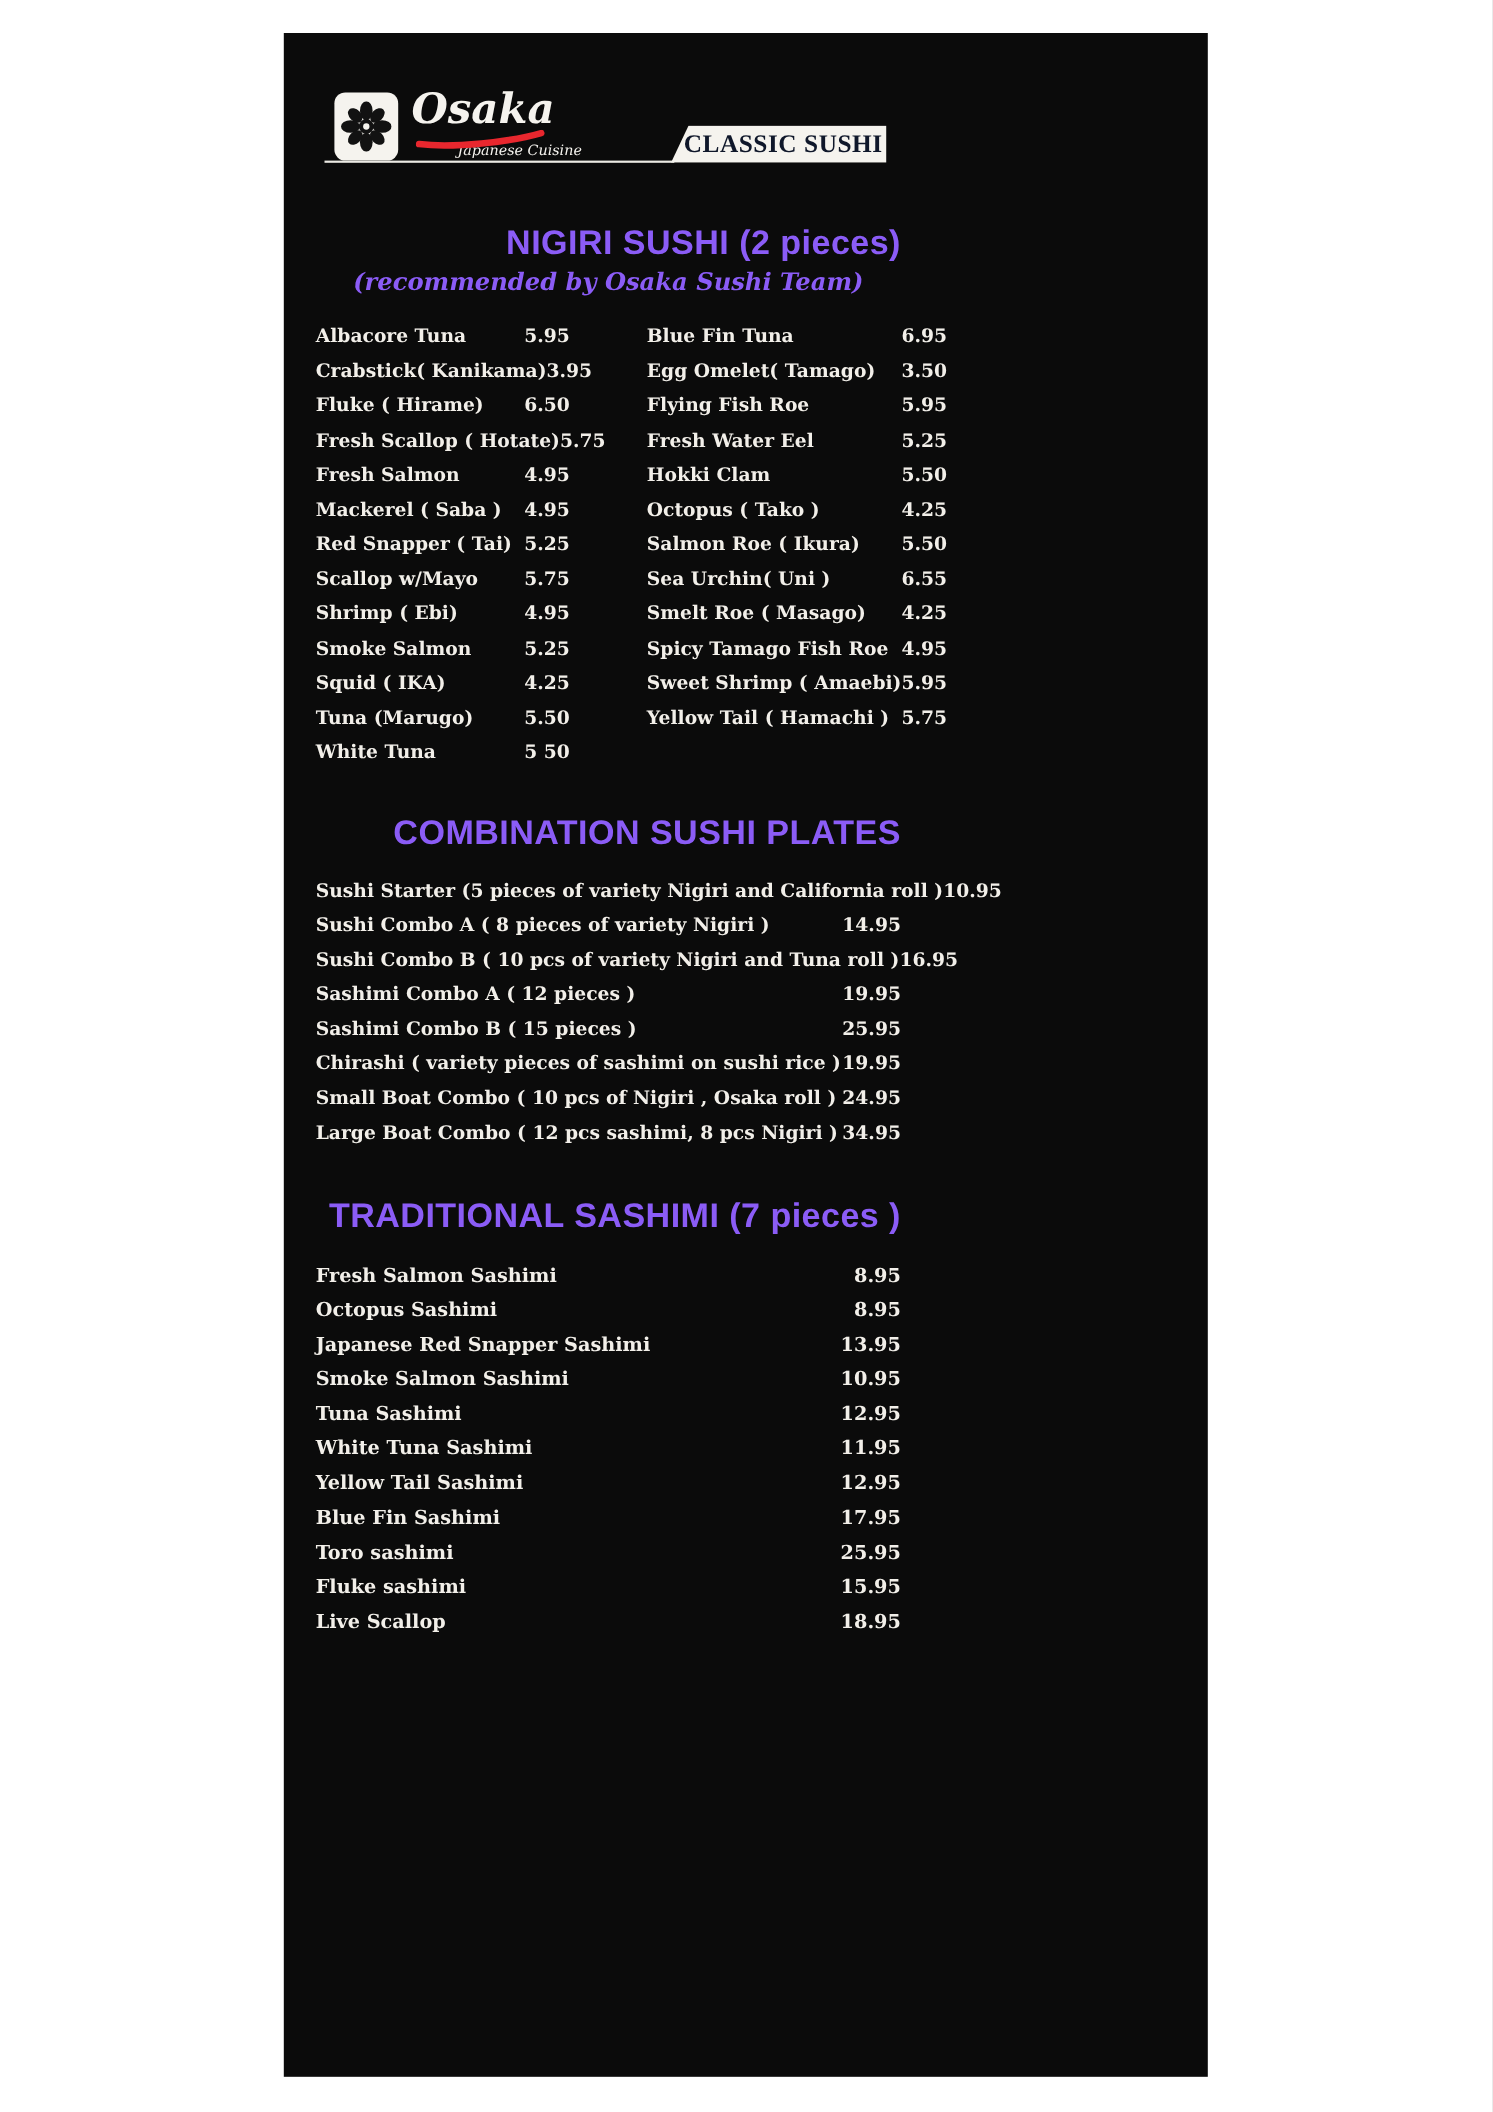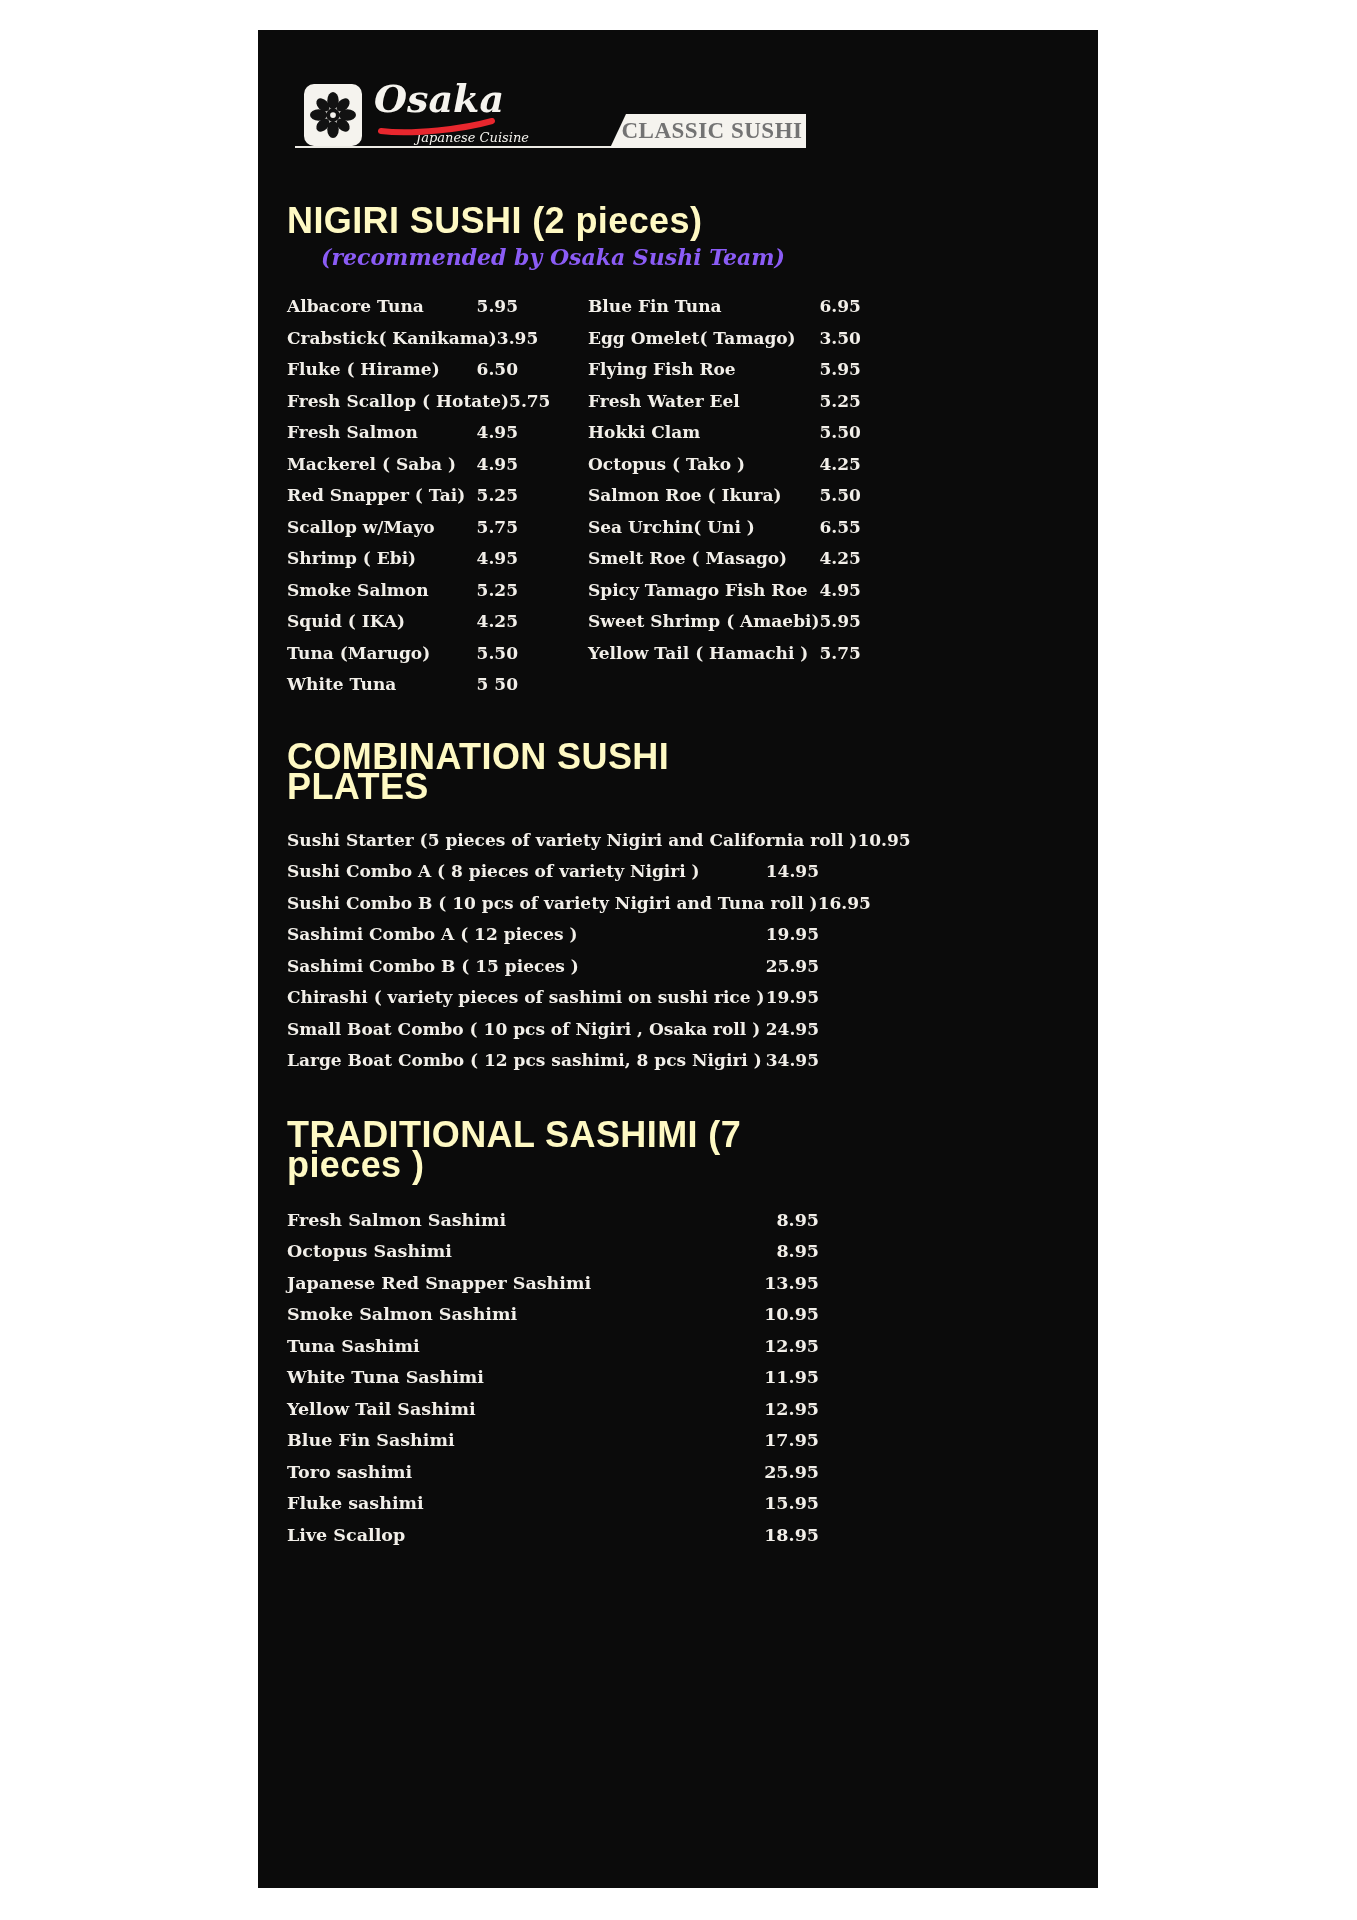--- a/index.html
+++ b/index.html
@@ -44,33 +44,33 @@
   }
   .title-box {
     position:absolute; left:352px; top:84px;
     width:196px; height:34px;
     background:#f5f3ee;
     clip-path:polygon(16px 0, 100% 0, 100% 100%, 0 100%);
     display:flex; align-items:center; justify-content:center;
   }
   .title-box span {
     font-family:"Liberation Serif", serif; font-weight:bold;
-    font-size:23px; color:#737373; letter-spacing:0.5px;
+    font-size:23px; color:#0f172a; letter-spacing:0.5px;
     padding-left:8px;
     text-align:right;
   }
 
   
   .content { position:absolute; left:29px; top:176px; width:532px; }
 
   .section-title {
-    text-align:left;
+    text-align:right;
     font-family:"Liberation Sans", sans-serif; font-weight:800;
-    font-size:36px; line-height:30px;
-    color:#fef9c3; letter-spacing:0.4px;
+    font-size:31px; line-height:30px;
+    color:#8b5cf6; letter-spacing:0.4px;
   }
   .section-sub {
     text-align:center; margin-top:8px;
     font-family:"DejaVu Serif", serif; font-style:italic; font-weight:bold;
     font-size:22px; color:#8b5cf6;
   }
 
   .menu-list { list-style:none; }
   .row {
     display:flex; justify-content:space-between; align-items:baseline;

